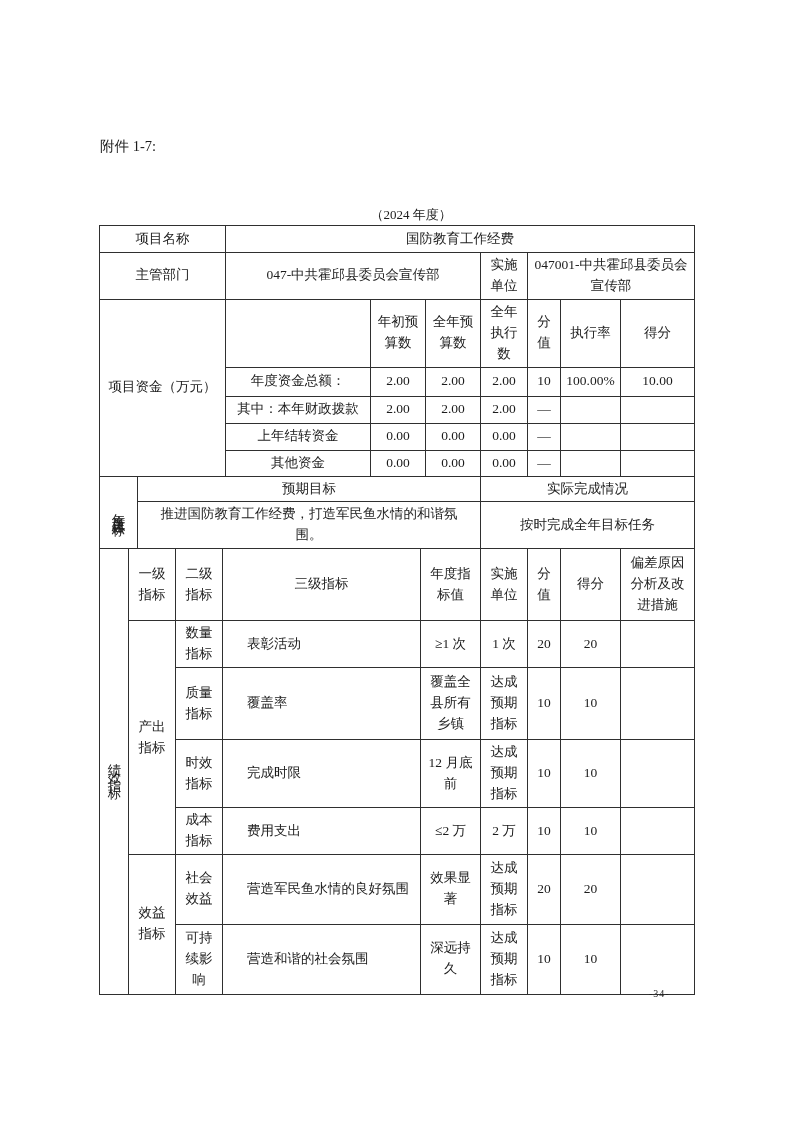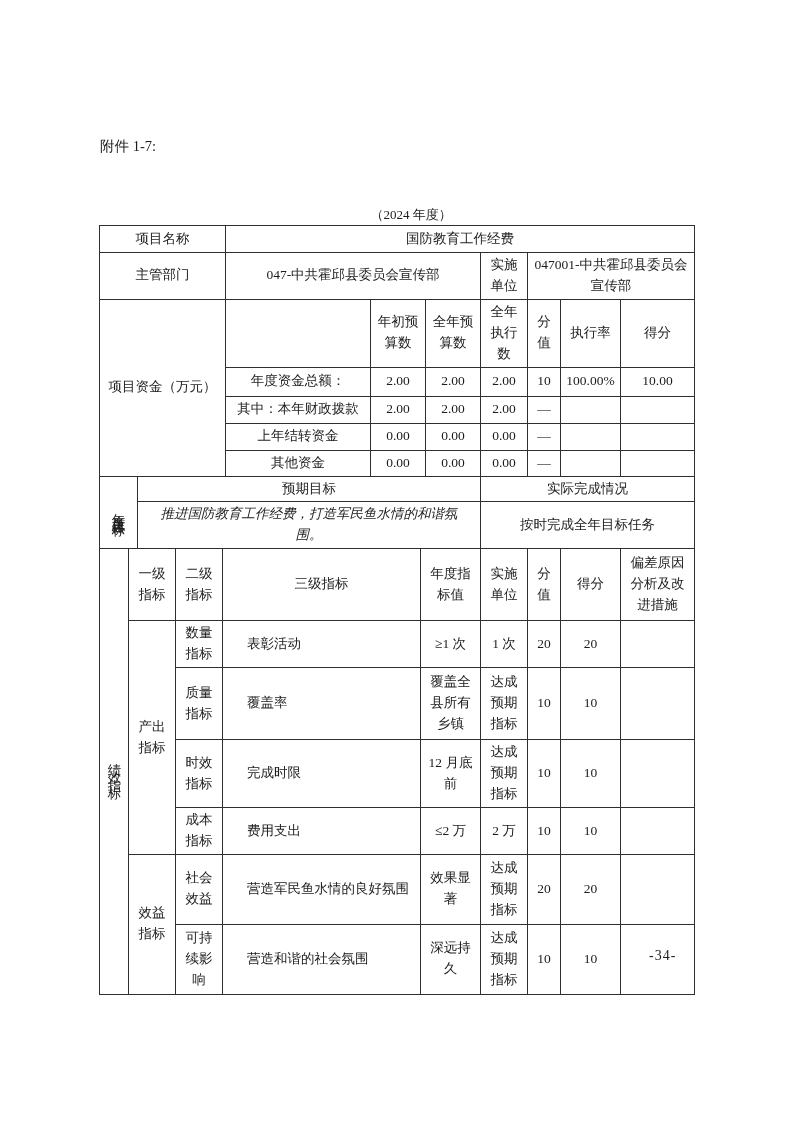--- a/index.html
+++ b/index.html
@@ -8,21 +8,21 @@
     width:793px; height:1122px;
     font-family:"Liberation Serif","DejaVu Serif",serif;
     color:#1c1c1c;
   }
   .page { position:relative; width:793px; height:1122px; background:#ffffff; overflow:hidden; }
 
   .attachment { position:absolute; left:100px; top:137px; font-size:14.5px; }
   .title { position:absolute; left:0; top:169px; width:100%; text-align:center;
            font-size:21px; font-weight:bold; letter-spacing:2px; }
   .subtitle { position:absolute; left:0; top:206px; width:100%; text-align:center; font-size:13px;padding-left:29px; }
-  .pagenum { position:absolute; left:649px; top:948px; font-size:14px; letter-spacing:1px; }
+  .pagenum { position:absolute; left:649px; top:988px; font-size:10px; letter-spacing:1px; }
 
   .tablewrap { position:absolute; left:99px; top:225px; width:596px; }
   table { border-collapse:collapse; table-layout:fixed; width:596px; font-size:13.5px; }
   table + table { margin-top:-1px; }
   td { border:1px solid #2f2f2f; text-align:center; vertical-align:middle;
        padding:2px 4px; line-height:1.55; overflow:hidden; word-break:break-all; }
   td.left { text-align:left; padding-left:24px; }
 
   .vblock { display:inline-block; writing-mode:vertical-rl; text-orientation:upright; }
   .vgoal  { height:64px; letter-spacing:2px; line-height:19px; }
@@ -122,21 +122,21 @@
       </colgroup>
       <tbody>
           <tr class="h24">
         <td rowspan="2" style="padding:0;">
           <span class="vblock vgoal">年度总体目标</span>
         </td>
         <td>预期目标</td>
         <td>实际完成情况</td>
       </tr>
       <tr class="h44">
-        <td style="padding:2px 10px;font-style:italic;">推进国防教育工作经费，打造军民鱼水情的和谐氛围。</td>
+        <td style="padding:2px 10px;">推进国防教育工作经费，打造军民鱼水情的和谐氛围。</td>
         <td>按时完成全年目标任务</td>
       </tr>
     </tbody>
       </table>
 
     <table>
       <colgroup>
         <col style="width:29px">
           <col style="width:47px">
           <col style="width:47px">

